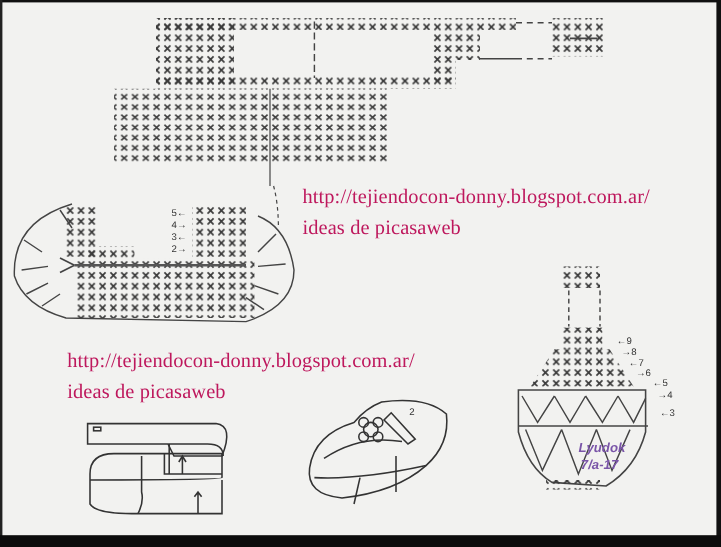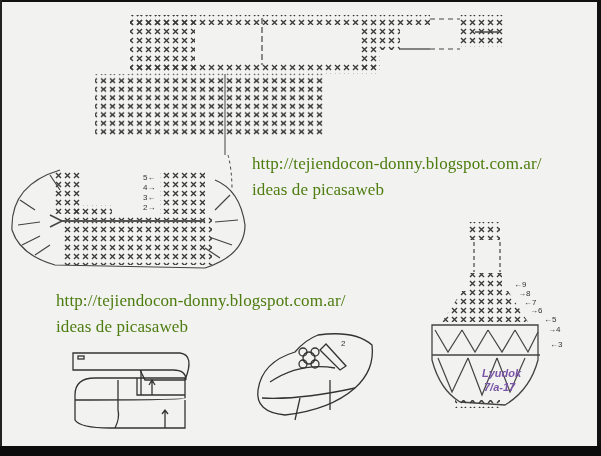--- a/index.html
+++ b/index.html
@@ -2,21 +2,21 @@
 <html><head>
 <meta charset="utf-8">
 <style>
   html,body{margin:0;padding:0;}
   body{width:601px;height:456px;background:#f2f2f0;position:relative;overflow:hidden;font-family:"Liberation Serif",serif;}
   .frame{position:absolute;left:0;top:0;width:601px;height:456px;}
   .bar-top{position:absolute;left:0;top:0;width:601px;height:2px;background:#111;}
   .bar-bottom{position:absolute;left:0;top:446px;width:601px;height:10px;background:#0c0c0c;}
   .bar-right{position:absolute;left:597px;top:0;width:4px;height:456px;background:#111;}
   .bar-left{position:absolute;left:0;top:0;width:2px;height:456px;background:#222;}
-  .wm{position:absolute;font-size:17px;color:#4d7c0f;line-height:26px;letter-spacing:0.1px;}
+  .wm{position:absolute;font-size:17px;color:#be185d;line-height:26px;letter-spacing:0.1px;}
   .wm .l{display:block;white-space:nowrap;}
   svg{position:absolute;left:0;top:0;}
   .num{font-family:"Liberation Sans",sans-serif;font-size:8px;fill:#333;}
   .sig{font-family:"Liberation Sans",sans-serif;font-style:italic;font-weight:bold;fill:#7a55a8;}
 </style>
 </head>
 <body>
 
 <div class="frame">
   <div class="bar-top"></div>

